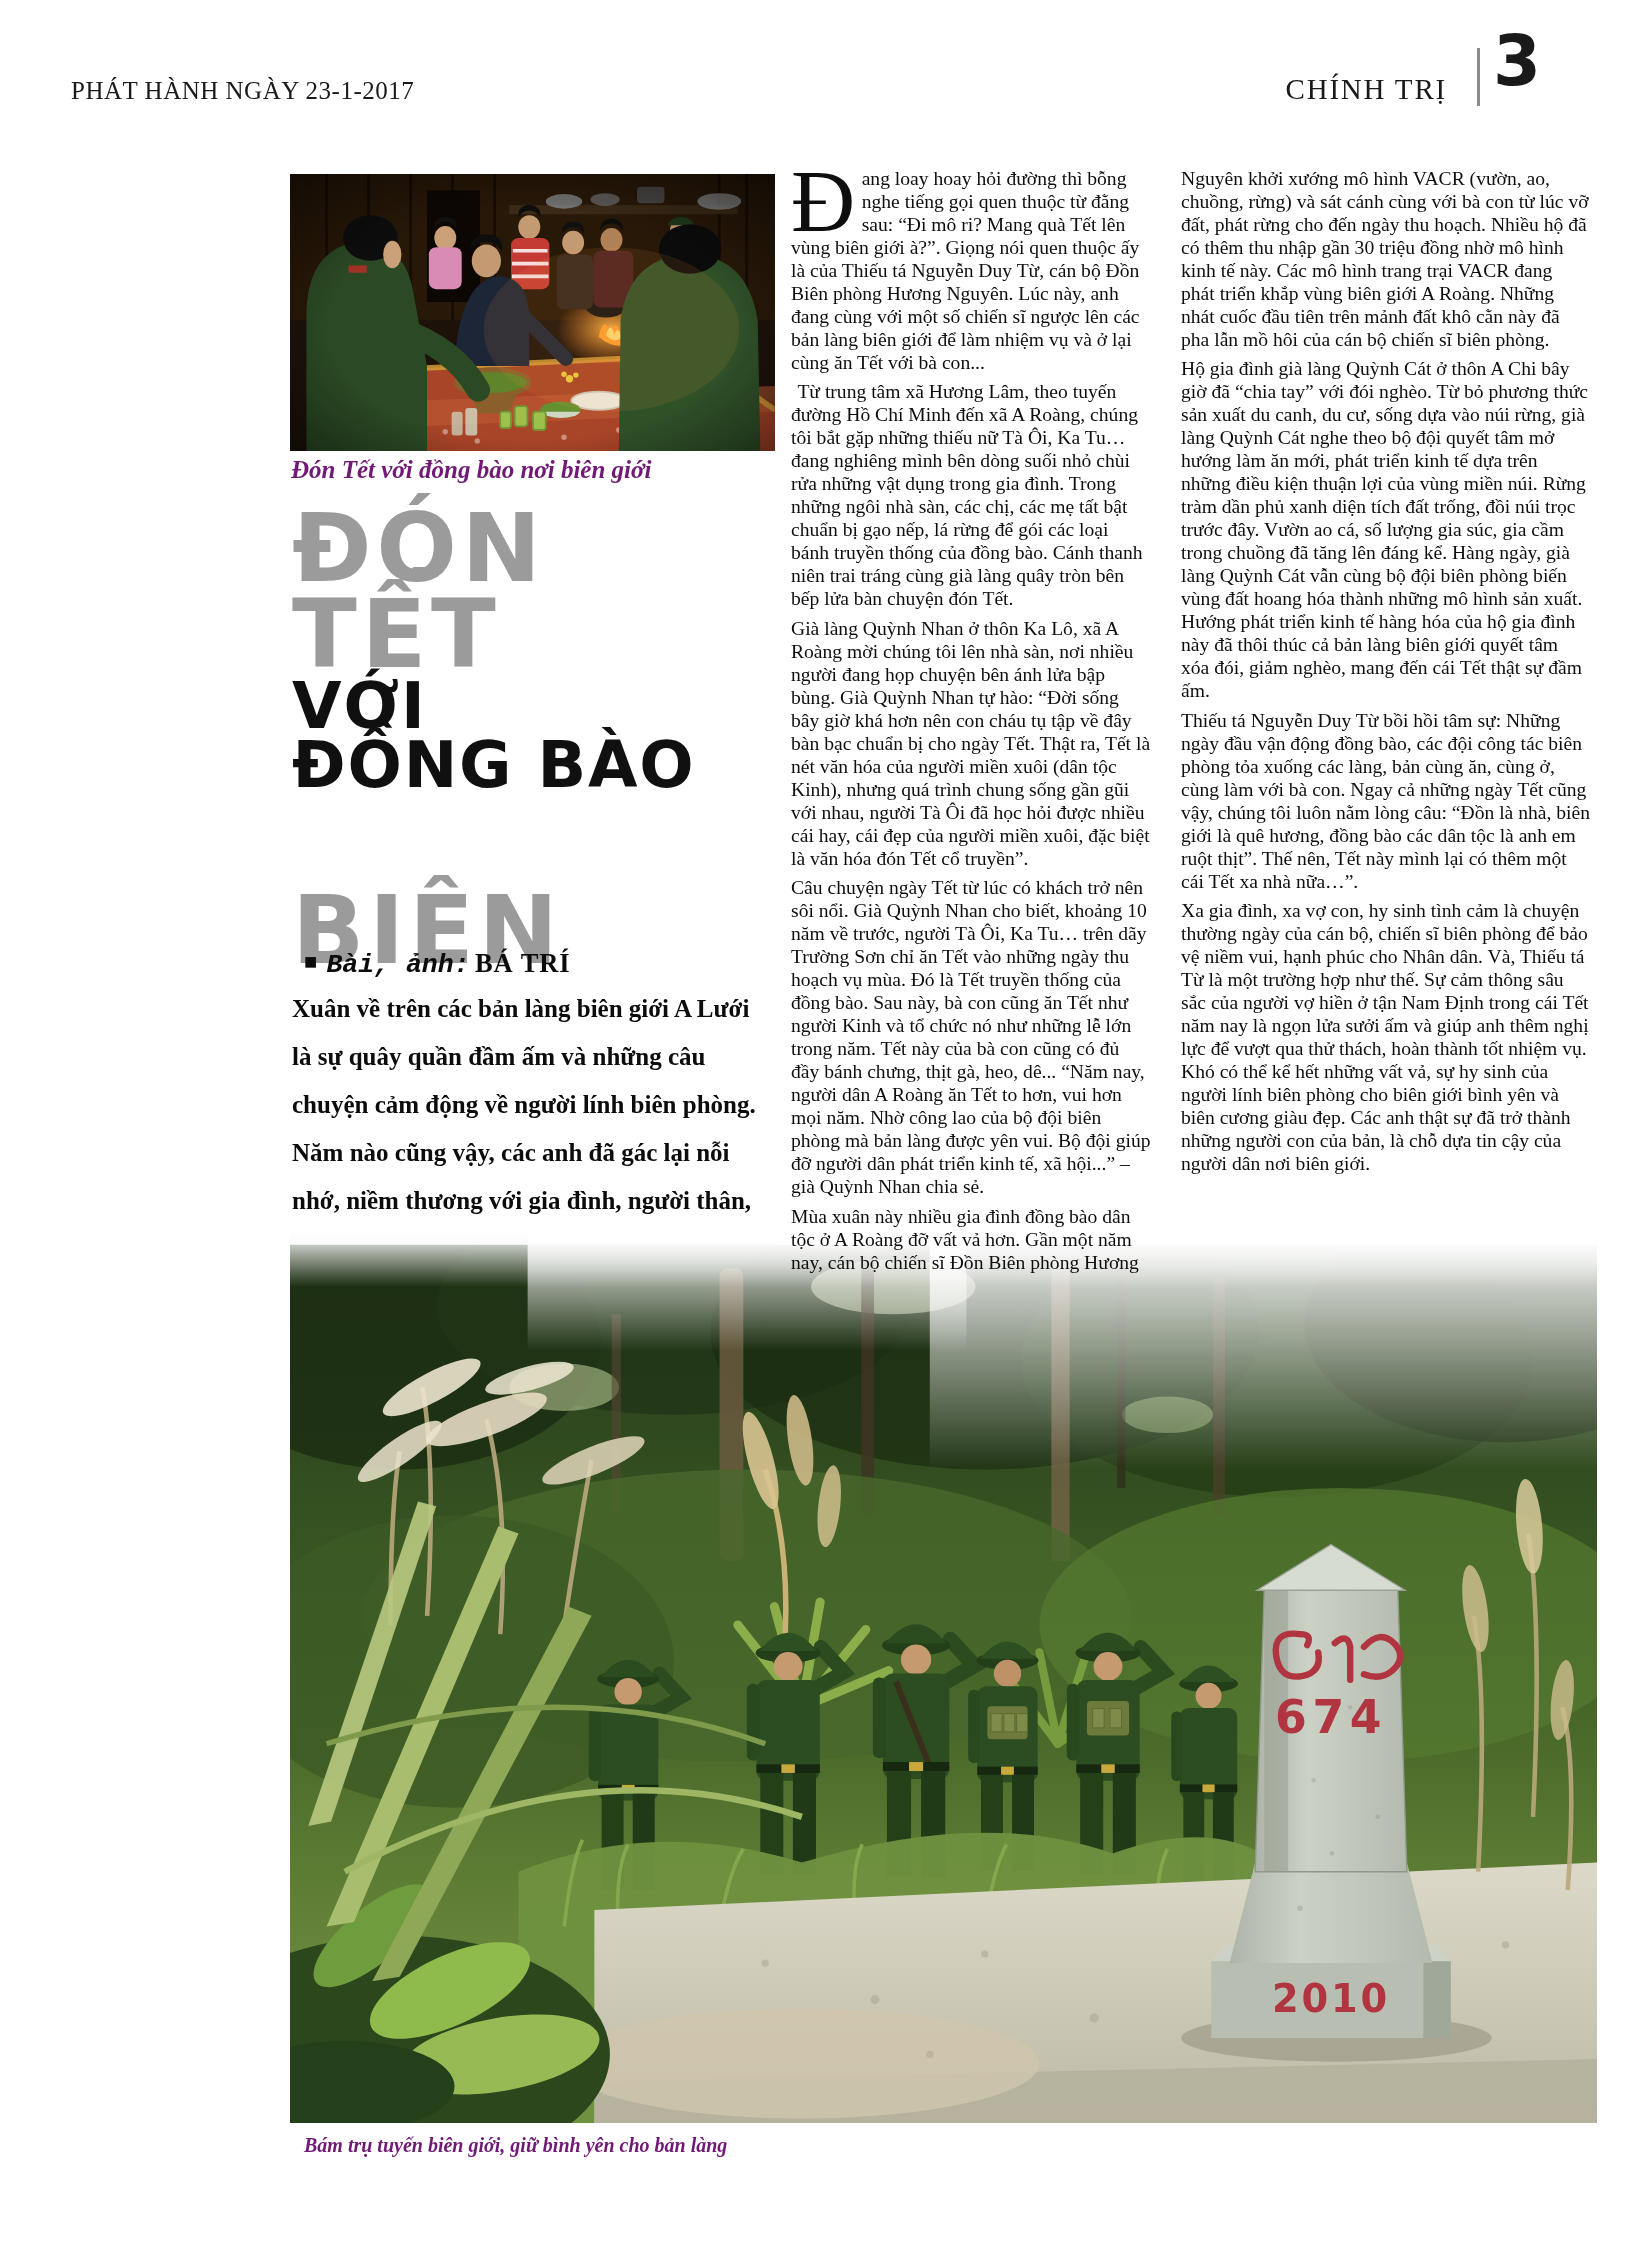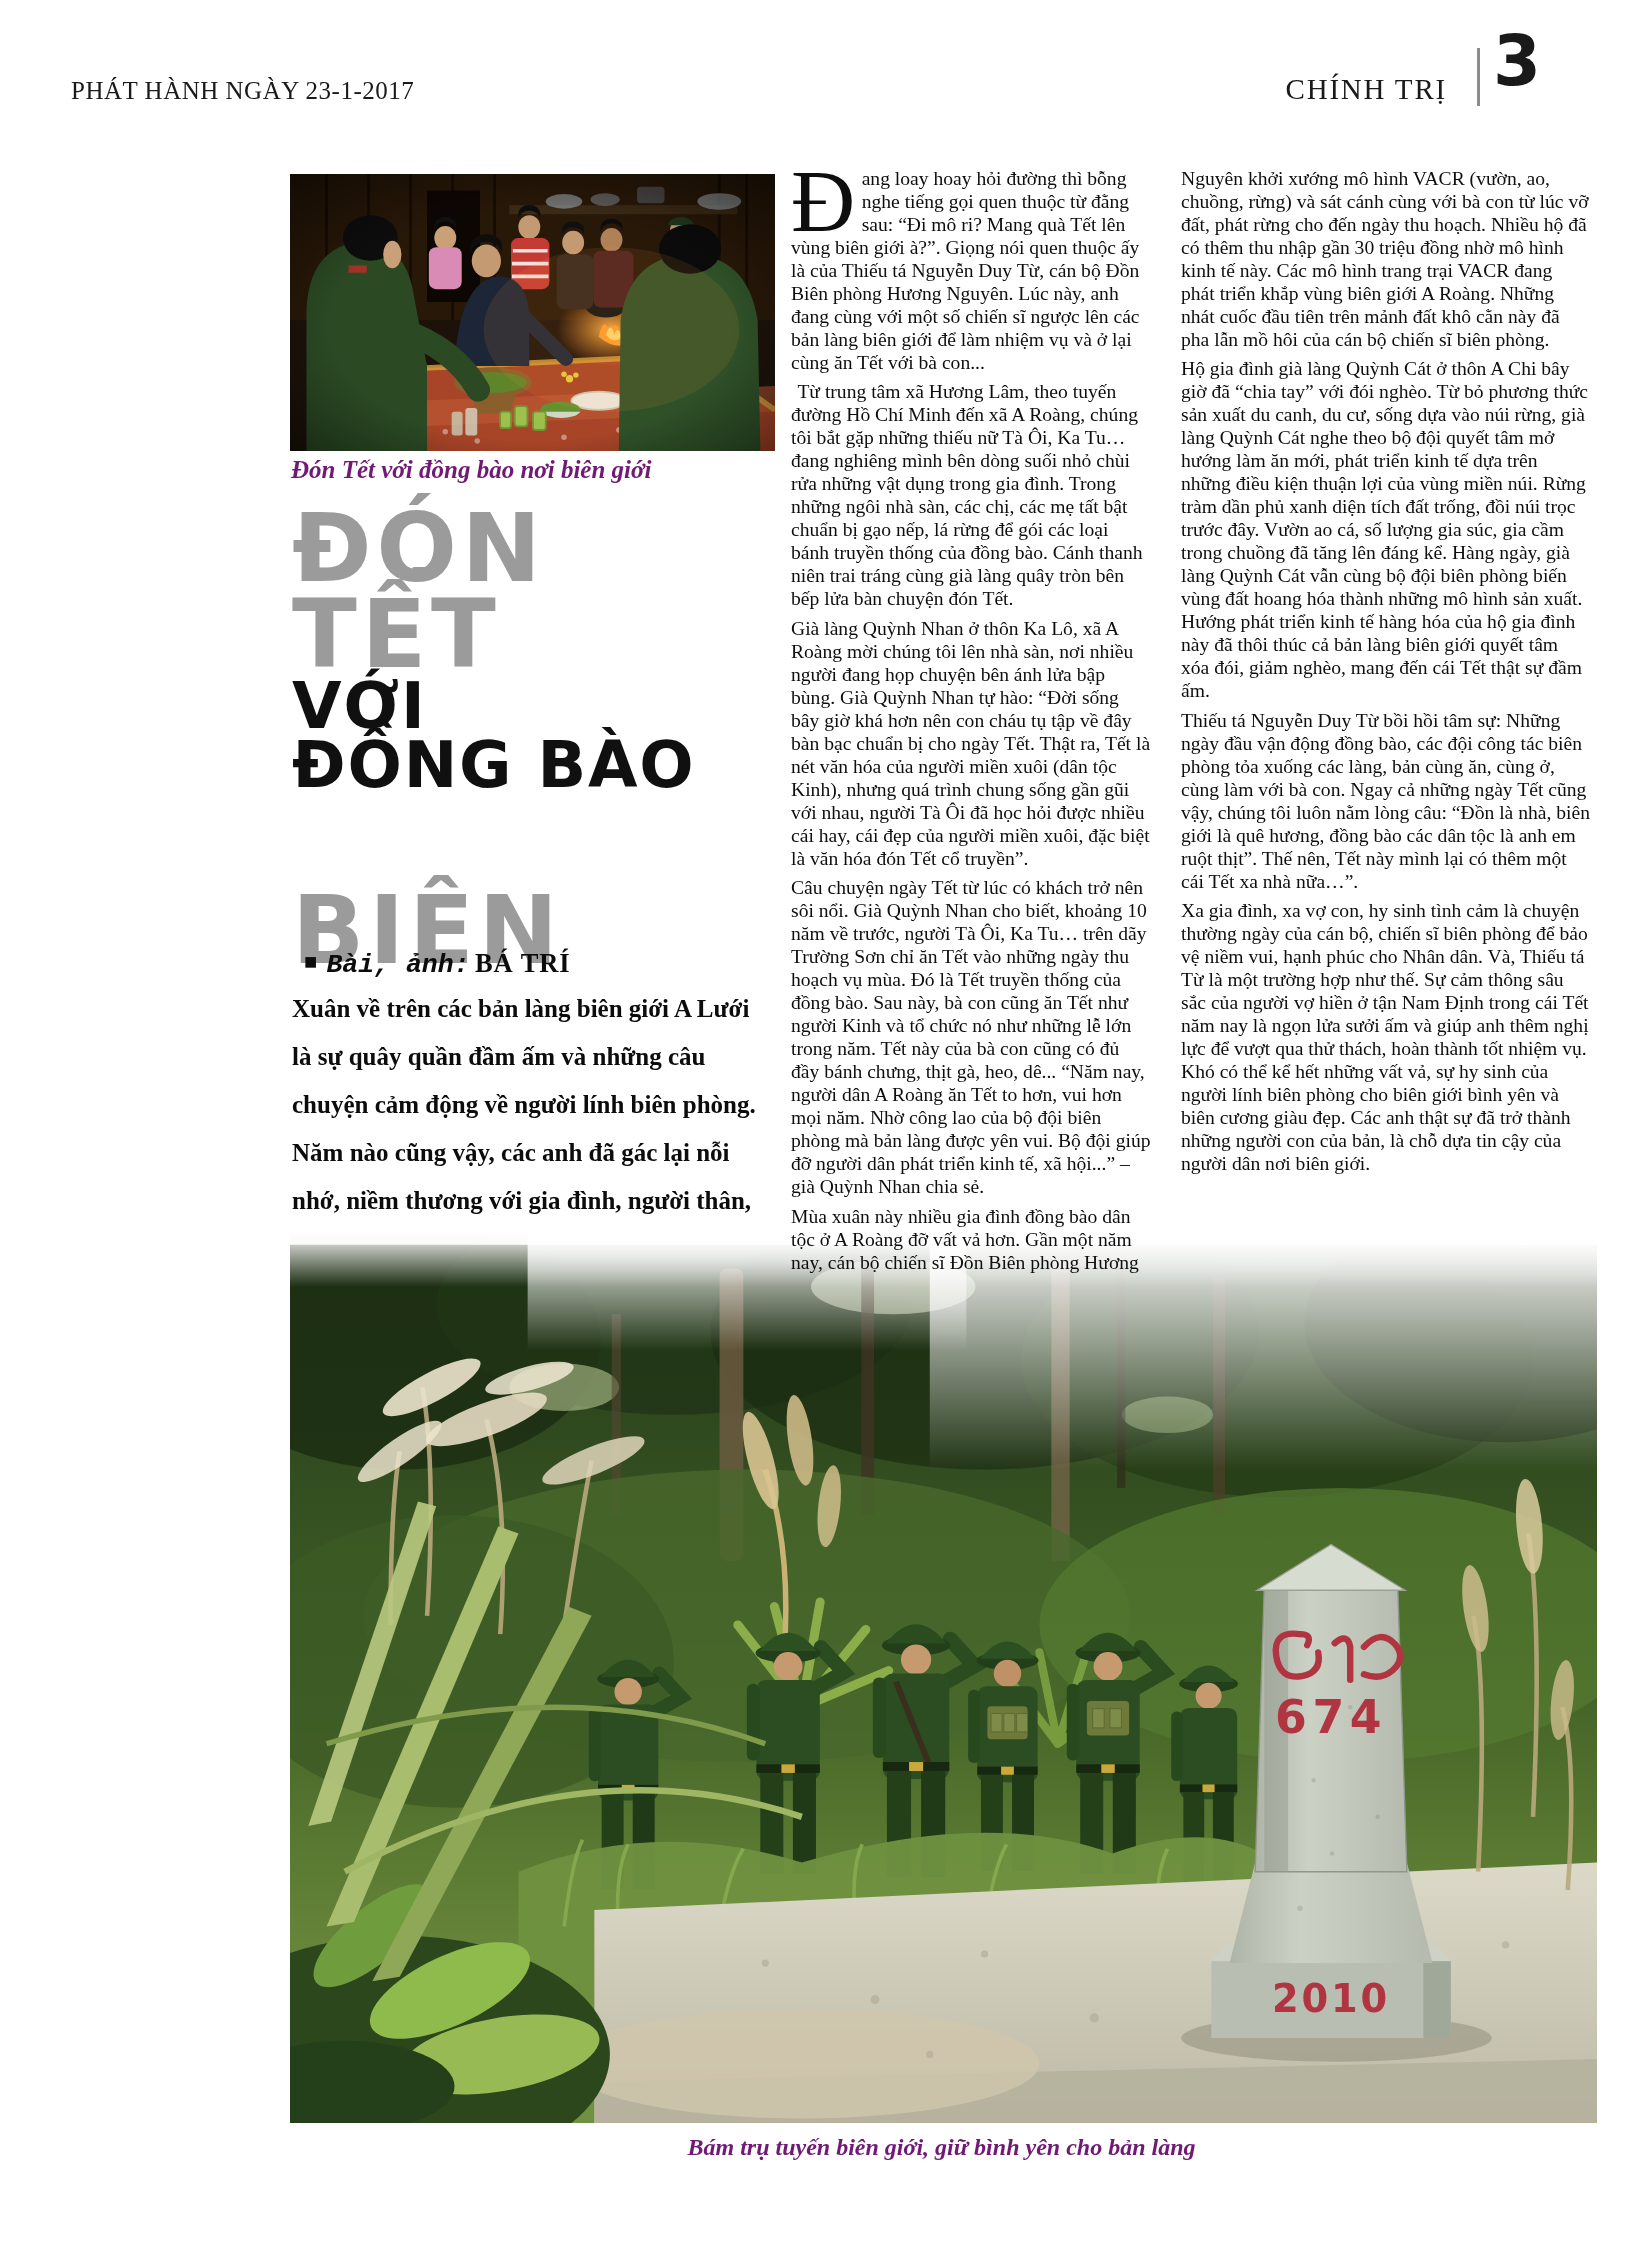--- a/index.html
+++ b/index.html
@@ -15,21 +15,21 @@
                font-weight:bold;font-size:69px;line-height:1;color:#1a1a1a;}
 
   
   .photo{z-index:1;}
   .photo svg{display:block;width:100%;height:100%;}
   .topphoto{left:290px;top:174px;width:485px;height:277px;}
   .bottomphoto{left:290px;top:1232px;width:1307px;height:891px;}
 
   .caption{font-weight:bold;font-style:italic;font-size:25px;color:#701a75;z-index:4;}
   .cap1{left:291px;top:456px;}
-  .cap2{left:288px;top:2134px;width:1307px;text-align:center;font-size:24px;}
+  .cap2{left:304px;top:2134px;width:1307px;text-align:left;font-size:20px;}
 
   
   .hl{left:292px;font-family:"DejaVu Sans","Liberation Sans",sans-serif;font-weight:800;line-height:1;white-space:nowrap;}
   .hl-big{font-size:95px;letter-spacing:4.6px;color:#9b9b9b;}
   .hl-small{font-size:64px;letter-spacing:1.8px;color:#101010;}
   .hl1{top:501px;} .hl2{top:587px;} .hl3{top:674px;} .hl4{top:733px;} .hl5{top:784px;} .hl6{top:883px;}
 
   
   .byline{left:304px;top:948px;font-size:26.5px;color:#0c0c0c;}
   .byline .sq{font-size:22px;position:relative;top:-2.7px;}

